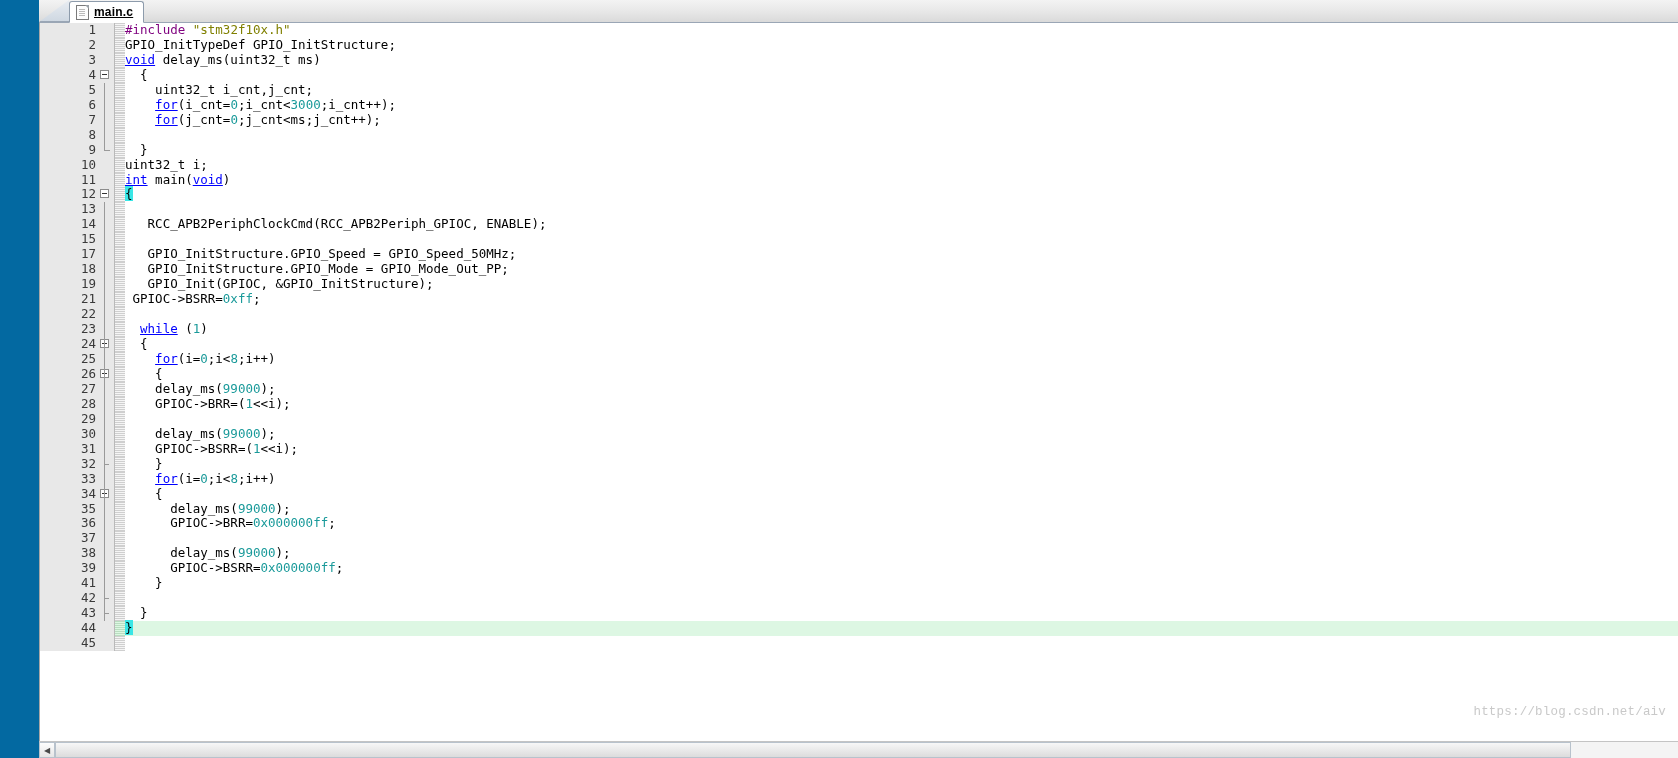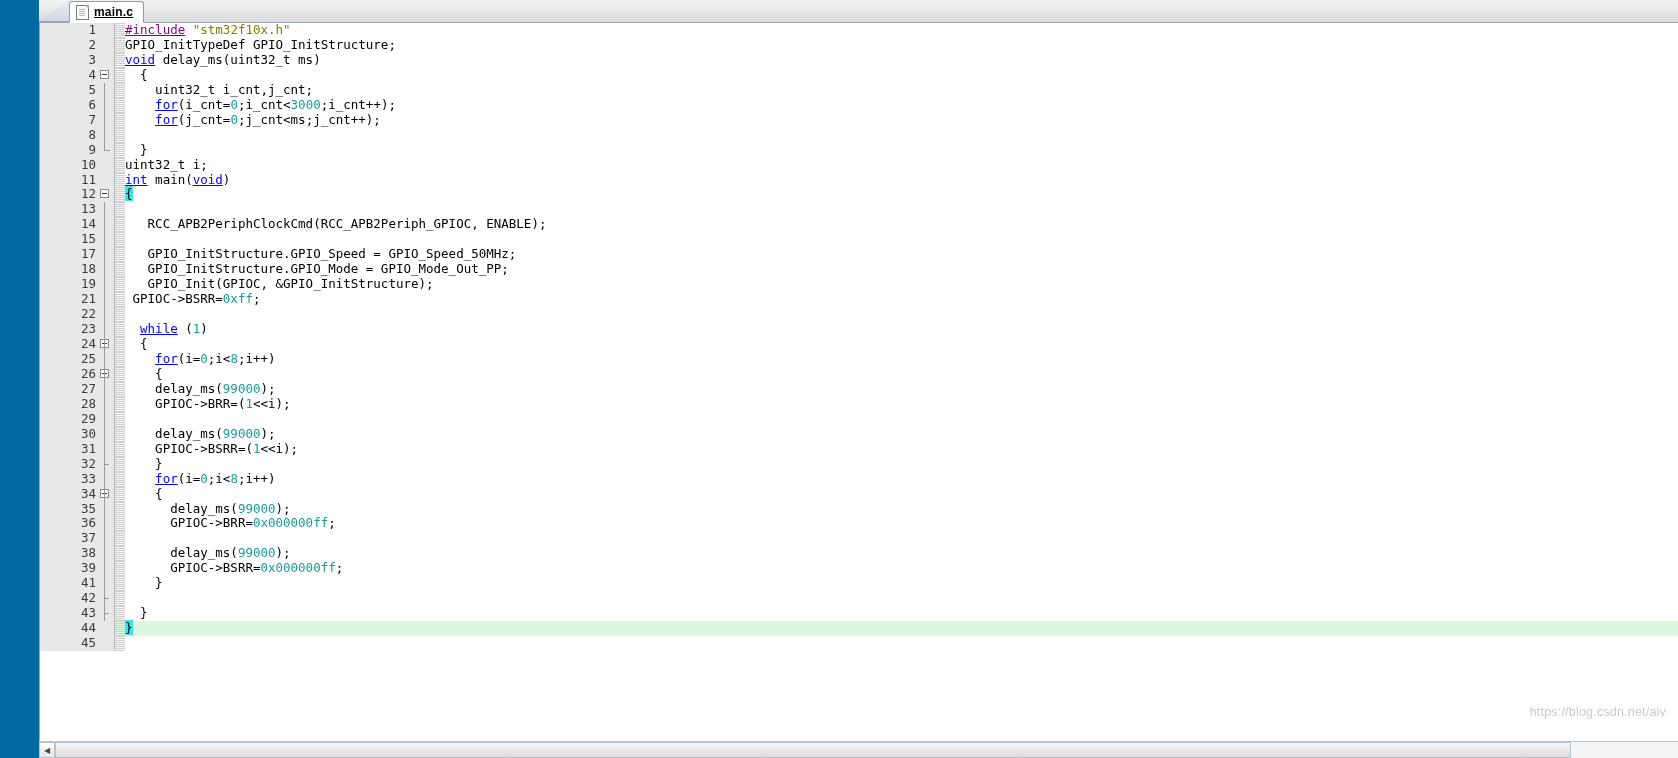--- a/index.html
+++ b/index.html
@@ -125,29 +125,29 @@
   }
   .foldtick{
     position:absolute;left:8px;top:0;bottom:0;width:1px;background:#9a9a9a;
   }
   .foldtick:after{
     content:"";position:absolute;left:0;top:7px;width:5px;height:1px;background:#9a9a9a;
   }
 
   
   .kw{color:#0000ff;text-decoration:underline;}
-  .pre{color:#7f007f;text-decoration:underline;}
+  .pre{color:#7f007f;}
   .num{color:#1a9a9a;}
   .inc{color:#808000;}
   .brace-hl{background:#39e6e6;color:#000;}
 
   
   .watermark{
     position:absolute;right:34px;bottom:22px;
-    font-family:Liberation Sans, sans-serif;
+    font-family:Liberation Mono, monospace;
     font-size:12.5px;color:#c9c9c9;letter-spacing:.2px;
     pointer-events:none;white-space:nowrap;
   }
 
   
   .vscroll{
     width:16px;min-width:16px;background:#f0f0f0;
     border-left:1px solid #c4c4c4;
     display:flex;flex-direction:column;
   }

